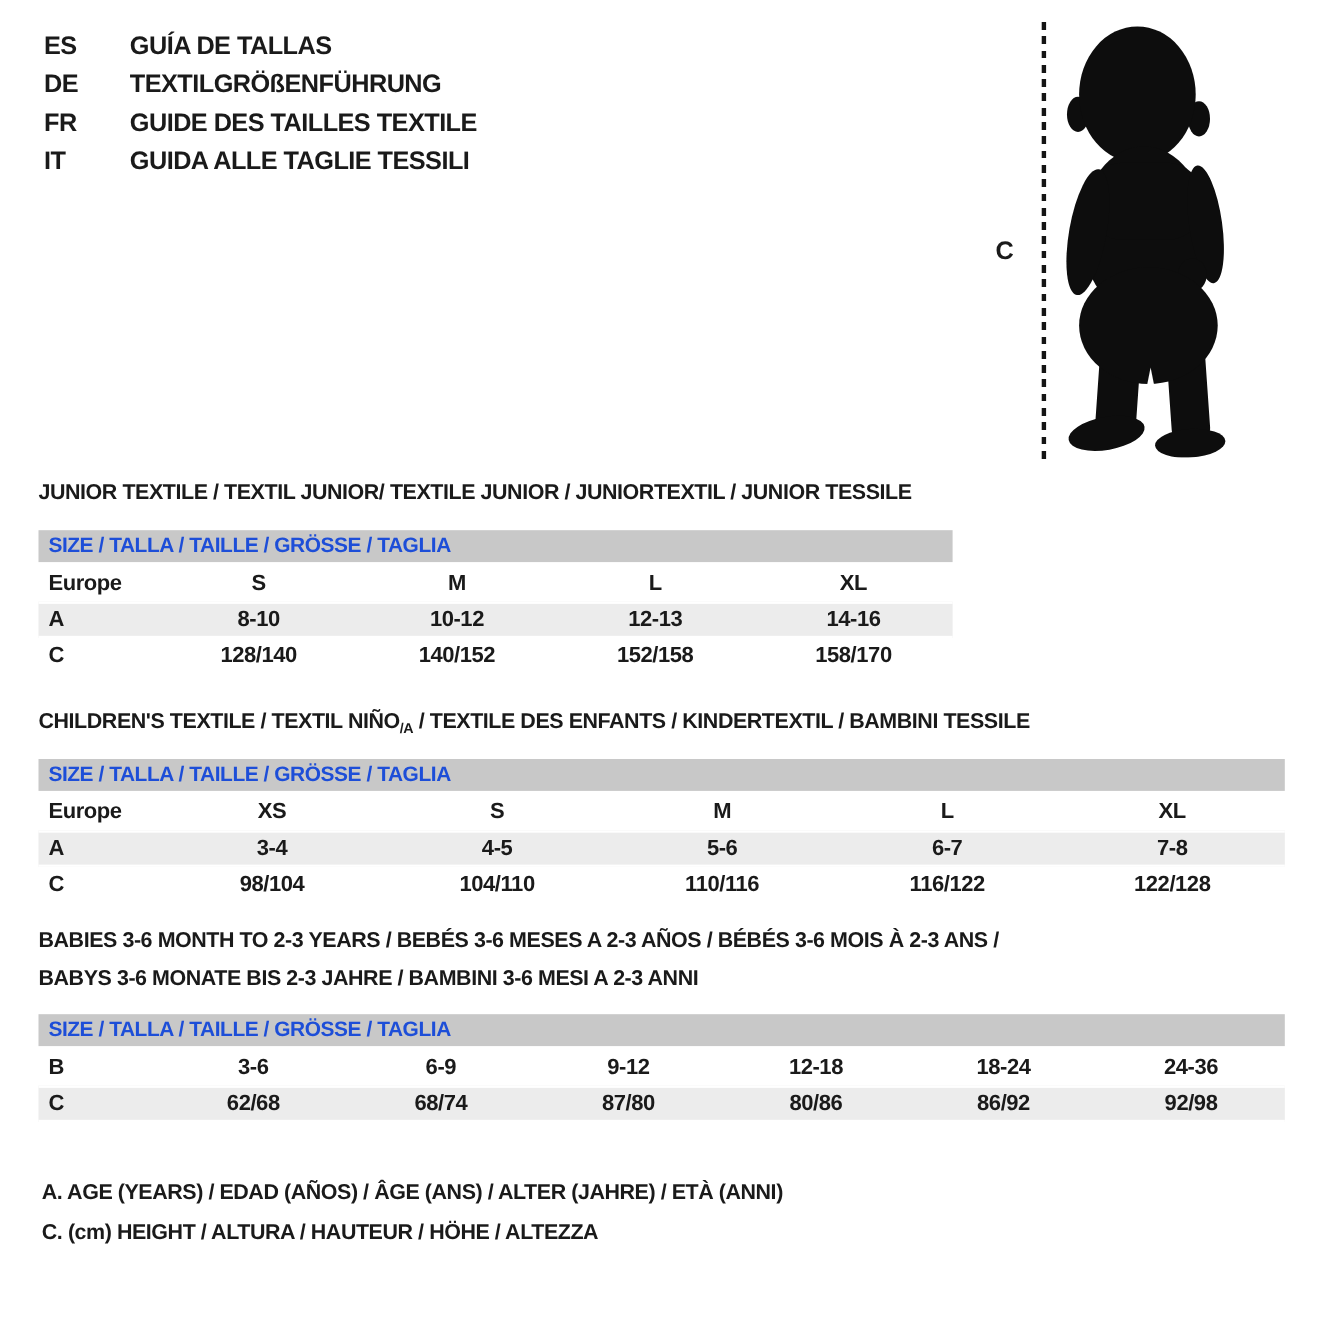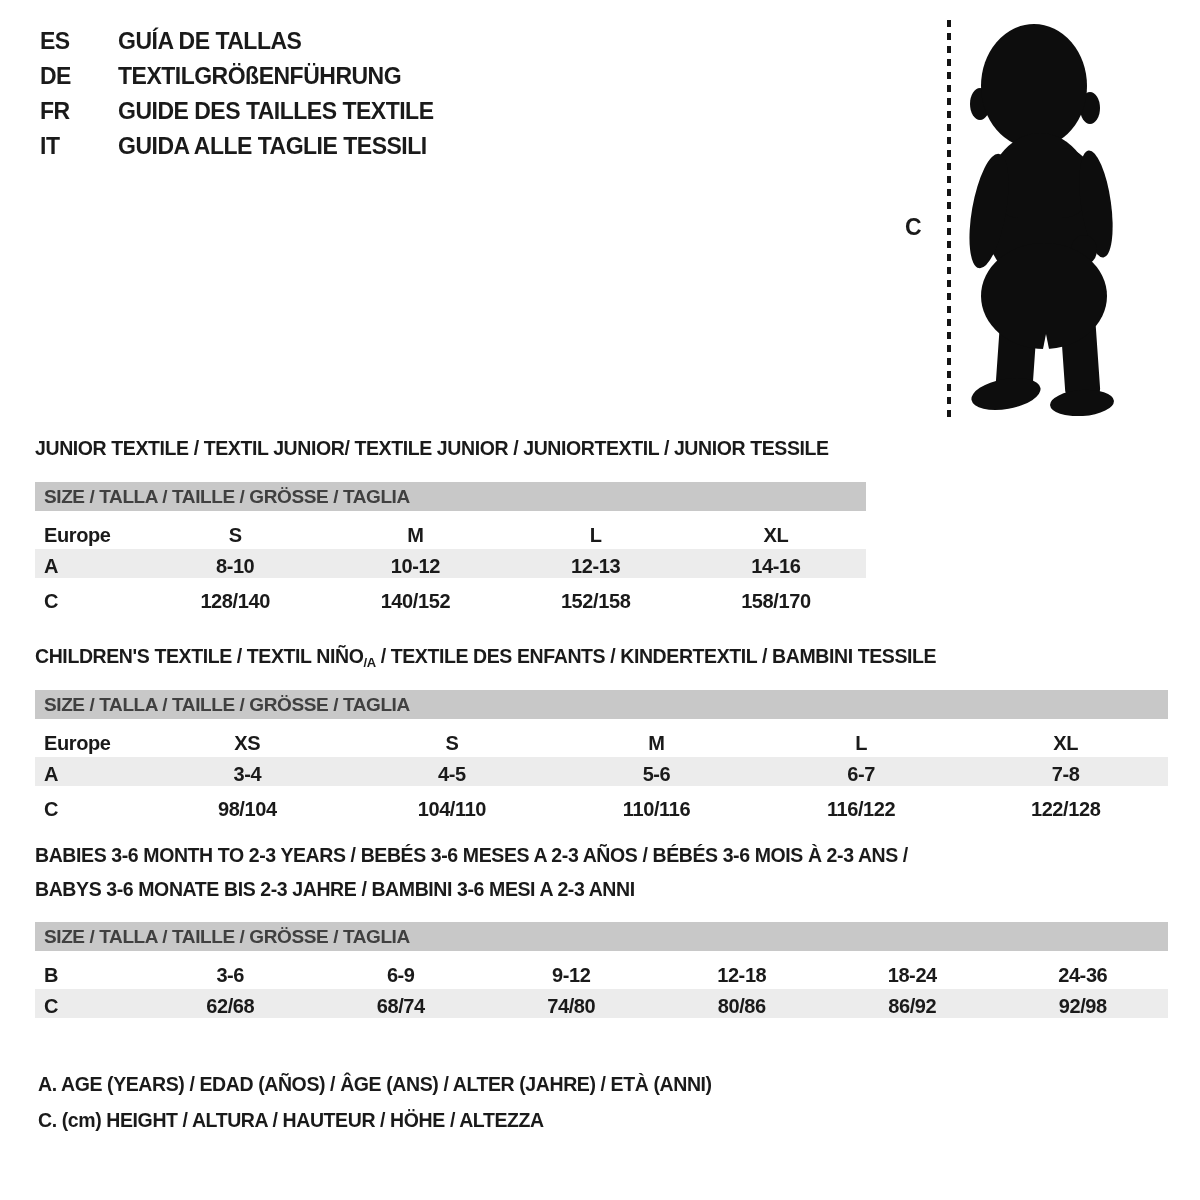--- a/index.html
+++ b/index.html
@@ -40,23 +40,23 @@
   .sub-a { font-size:13px; vertical-align:-4px; font-weight:bold; }
   .title-2line { line-height:34px; }
 
   
   .size-table { left:35px; }
   .w-junior { width:831px; }
   .w-wide  { width:1133px; }
   .size-header-bar {
     height:29px; background:#c8c8c8; display:flex; align-items:center;
     padding-left:9px; font-size:19px; font-weight:bold; letter-spacing:-0.4px;
-    color:#404040; margin-bottom:3px;
-  }
-  .t-row { display:flex; height:33px; align-items:flex-end; }
+    color:#1d4ed8; margin-bottom:3px;
+  }
+  .t-row { display:flex; height:33px; align-items:center; }
   .t-row.shaded { background:#ececec; border-top:2px solid #fff; border-bottom:2px solid #fff; }
   .t-label {
     width:110px; padding-left:9px; font-size:20px; font-weight:bold; letter-spacing:-0.4px;
   }
   .t-cell {
     flex:1; text-align:center; font-size:20px; font-weight:bold; letter-spacing:-0.4px;
   }
 
   
   .legend { left:38px; top:1066px; }
@@ -193,21 +193,21 @@
     <span class="t-cell">6-9</span>
     <span class="t-cell">9-12</span>
     <span class="t-cell">12-18</span>
     <span class="t-cell">18-24</span>
     <span class="t-cell">24-36</span>
   </div>
   <div class="t-row shaded">
     <span class="t-label">C</span>
     <span class="t-cell">62/68</span>
     <span class="t-cell">68/74</span>
-    <span class="t-cell">74/80</span>
+    <span class="t-cell">87/80</span>
     <span class="t-cell">80/86</span>
     <span class="t-cell">86/92</span>
     <span class="t-cell">92/98</span>
   </div>
 </div>
 
 <div class="abs legend">
   <div class="legend-line">A. AGE (YEARS) / EDAD (AÑOS) / ÂGE (ANS) / ALTER (JAHRE) / ETÀ (ANNI)</div>
   <div class="legend-line">C. (cm) HEIGHT / ALTURA / HAUTEUR / HÖHE / ALTEZZA</div>
 </div>

